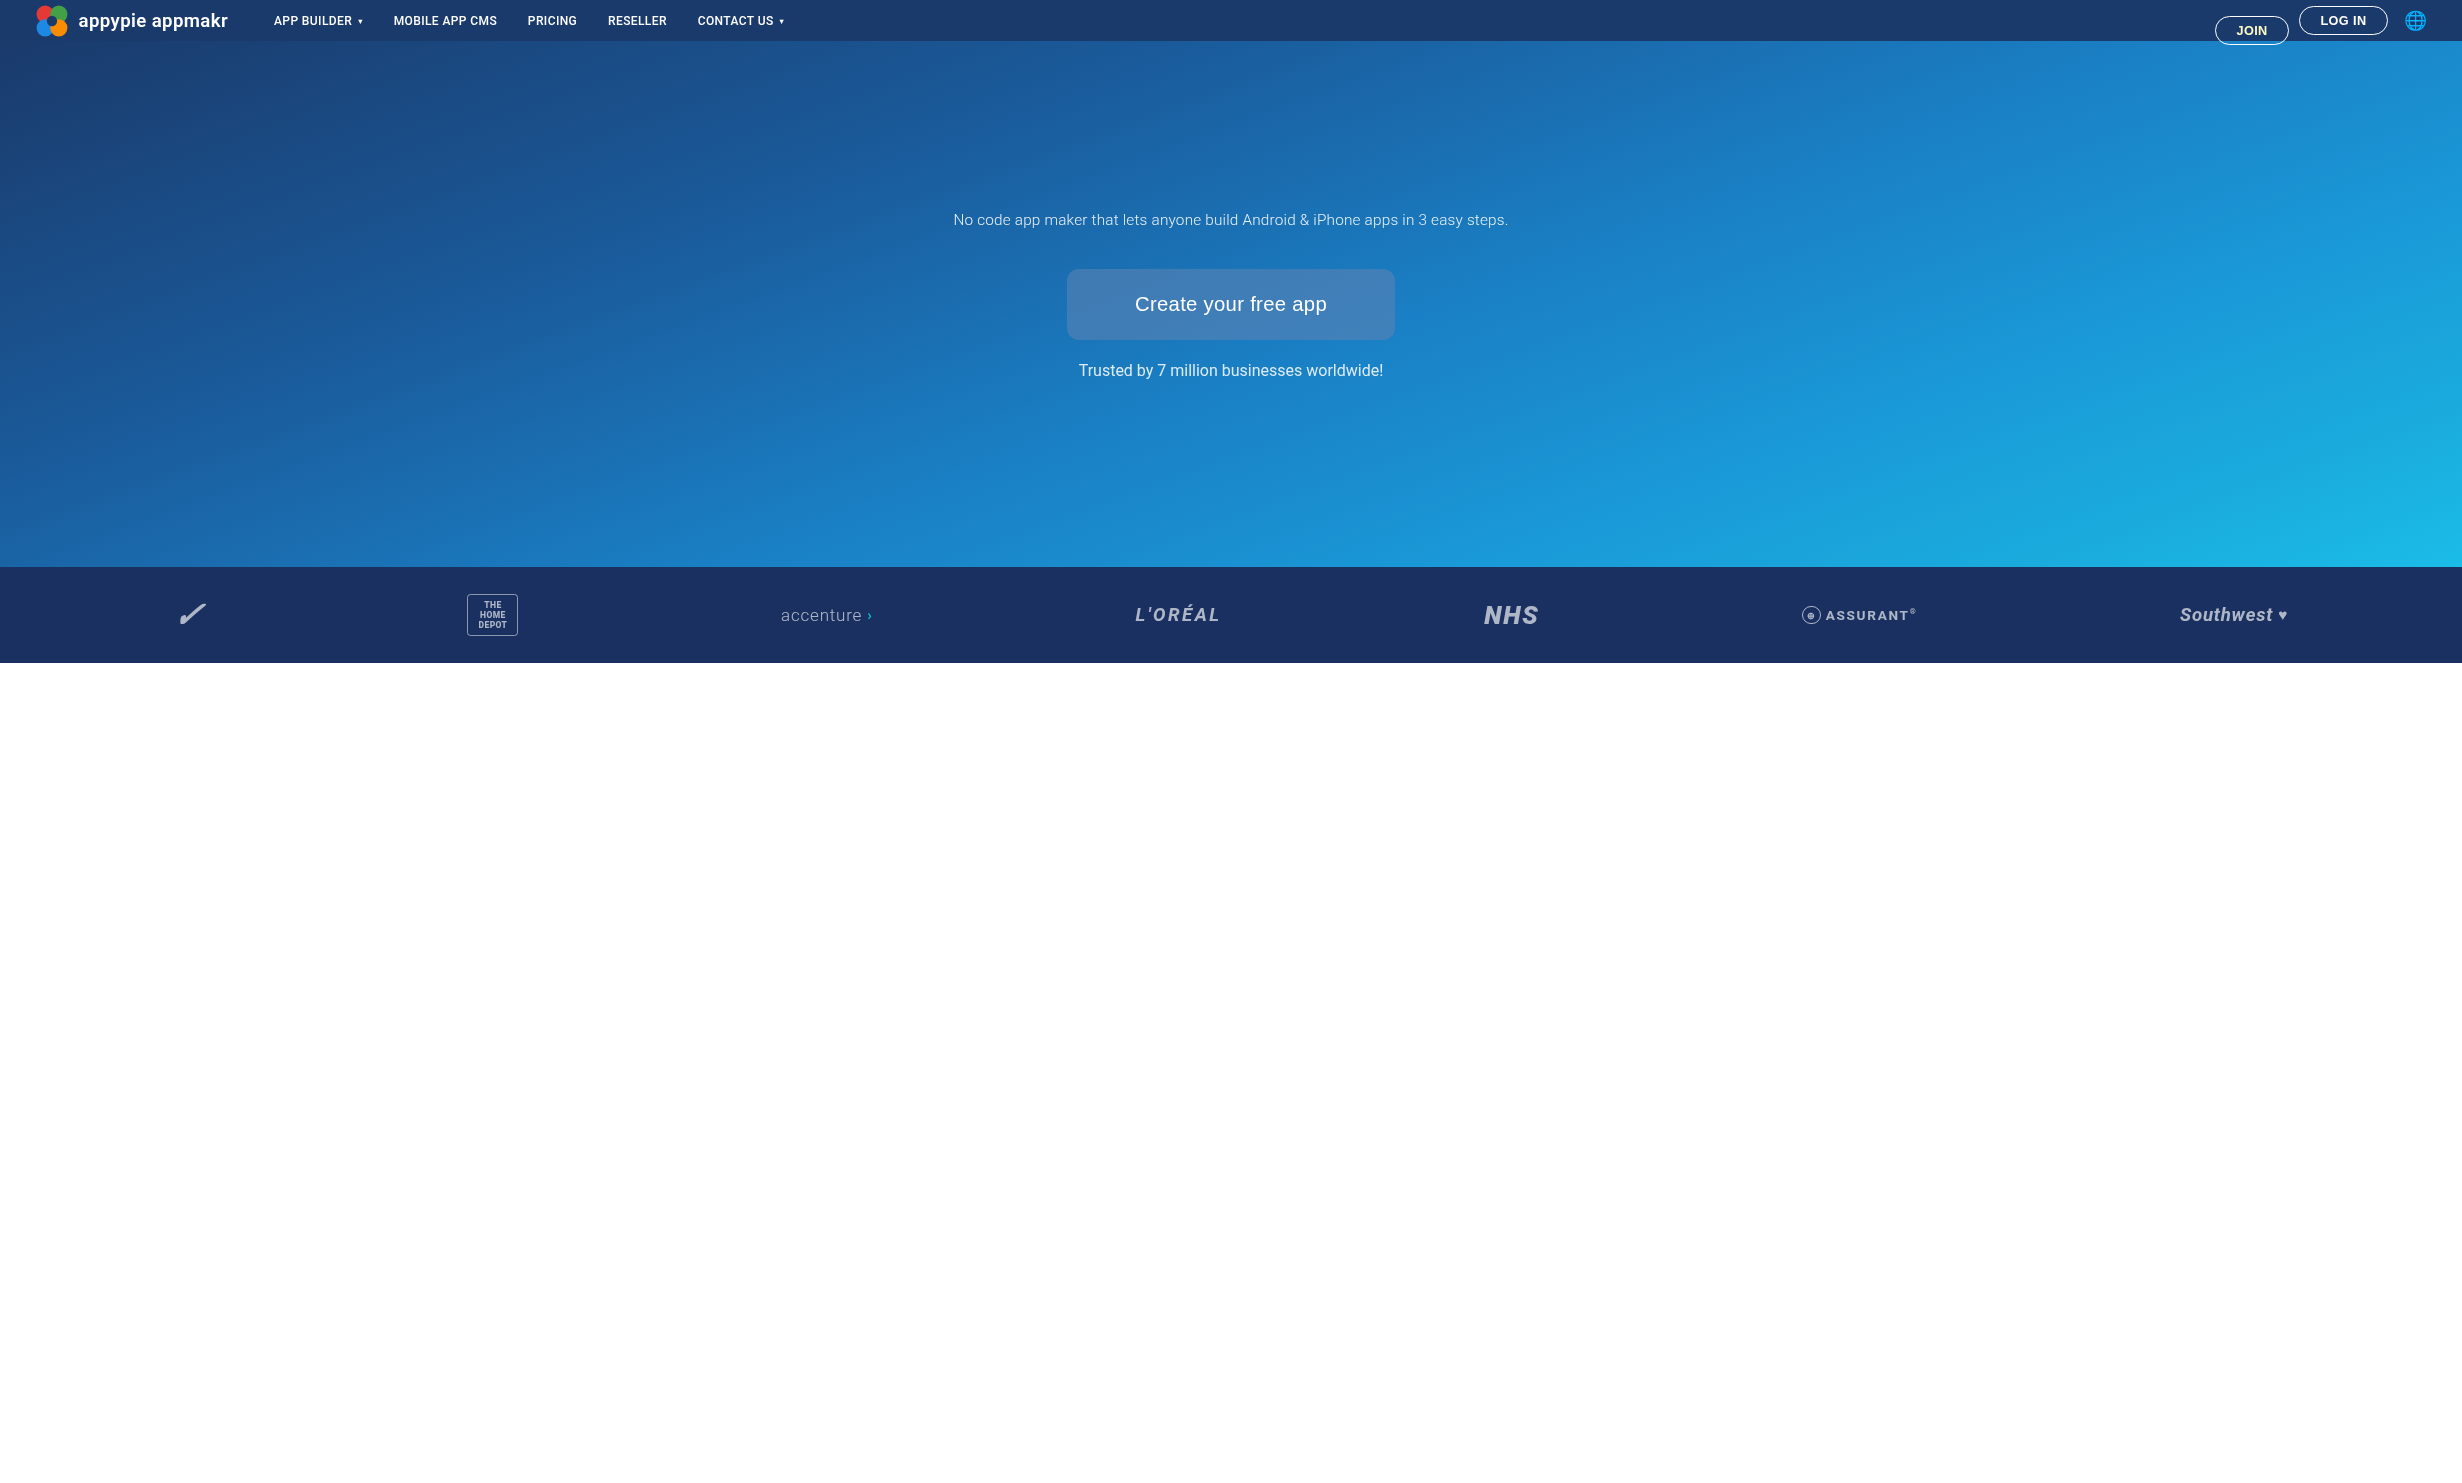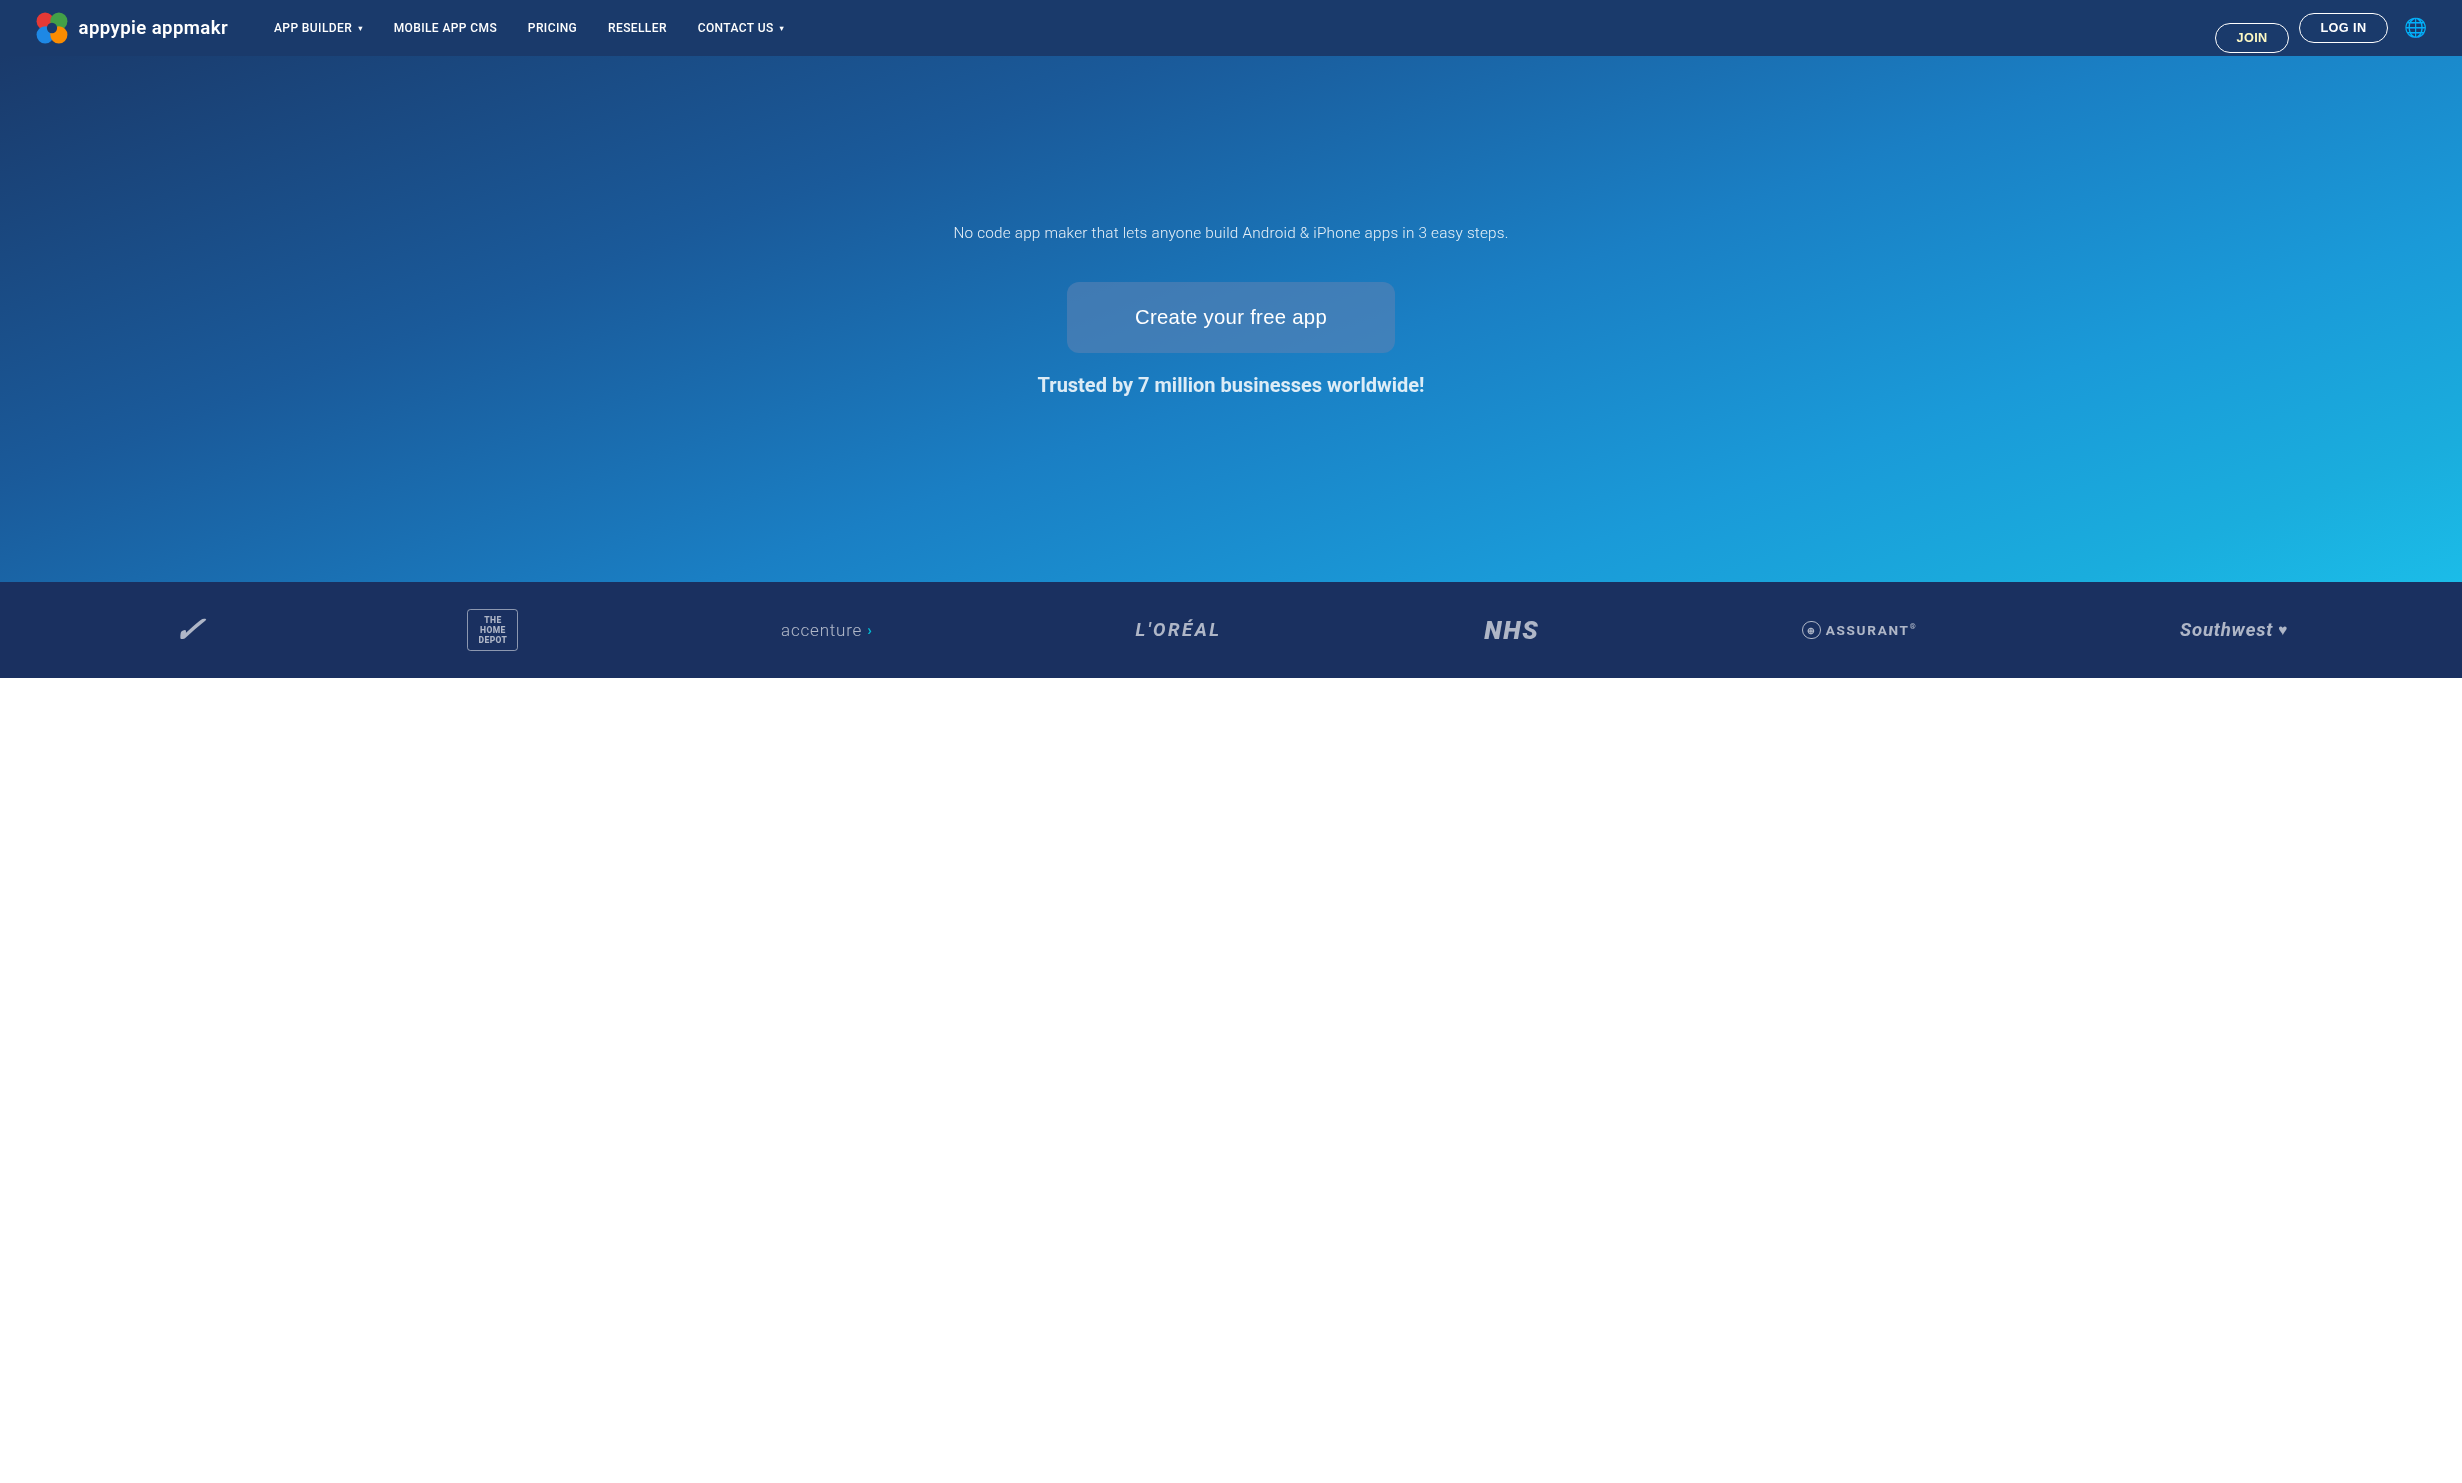--- a/index.html
+++ b/index.html
@@ -12,21 +12,21 @@
       font-family: -apple-system, BlinkMacSystemFont, 'Segoe UI', Roboto, sans-serif;
       overflow-x: hidden;
     }
 
     
     .navbar {
       display: flex;
       align-items: center;
       background-color: #1a3a6b;
       padding: 0 34px;
-      height: 56px;
+      height: 41px;
       position: relative;
       z-index: 10;
     }
 
     .logo-area {
       display: flex;
       align-items: center;
       gap: 8.5px;
       margin-right: 34px;
     }
@@ -145,22 +145,22 @@
       padding: 24px 68px;
       border-radius: 12px;
       cursor: pointer;
       margin-bottom: 20.3px;
       letter-spacing: 0.3px;
       min-width: 288px;
     }
 
     .hero-trust {
       color: rgba(255,255,255,0.85);
-      font-size: 20px;
-      font-weight: 700;
+      font-size: 16px;
+      font-weight: 400;
     }
 
     
     .brands-section {
       background: #1a3060;
       padding: 27px 51px;
       display: flex;
       align-items: center;
       justify-content: space-around;
       flex-wrap: wrap;

